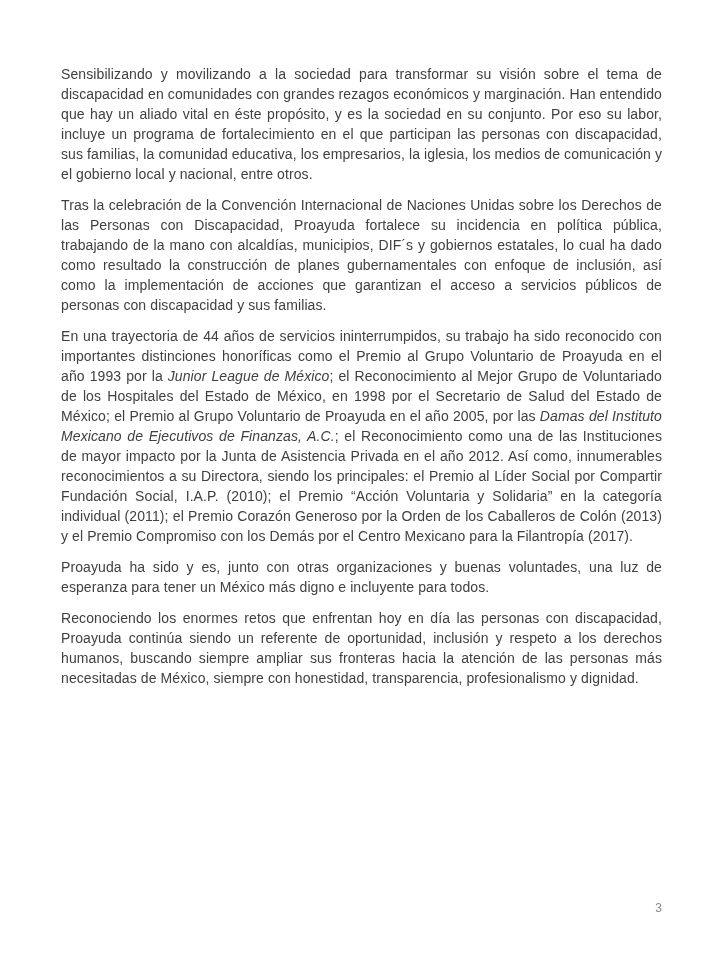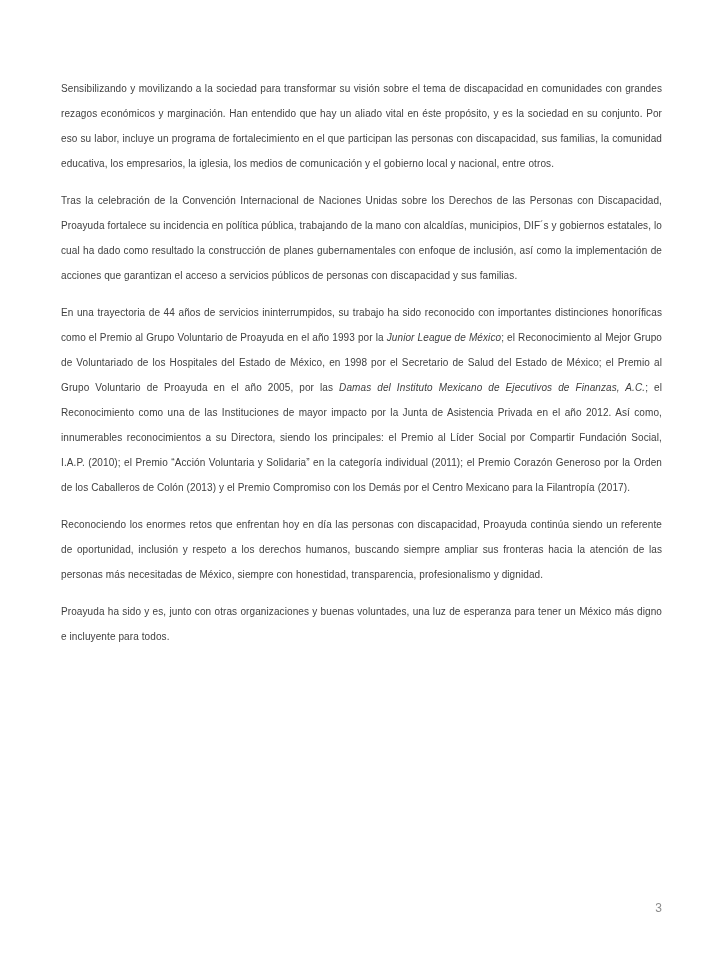--- a/index.html
+++ b/index.html
@@ -16,23 +16,23 @@
     color: #404040;
     overflow: hidden;
   }
   .content {
     position: absolute;
     left: 61px;
     top: 64px;
     width: 601px;
   }
   .para {
-    margin: 12px 0 11px 0;
-    font-size: 10px;
-    line-height: 25px;
+    margin: 0 0 11px 0;
+    font-size: 14px;
+    line-height: 20px;
     text-align: justify;
     letter-spacing: 0.1px;
   }
   .para em {
     font-style: italic;
   }
   .page-number {
     position: absolute;
     right: 58px;
     top: 901px;
@@ -41,17 +41,17 @@
   }
 </style>
 </head>
 <body>
 
 <div class="page">
   <div class="content">
     <p class="para"><span>Sensibilizando y movilizando a la sociedad para transformar su visión sobre el tema de discapacidad en comunidades con grandes rezagos económicos y marginación. Han entendido que hay un aliado vital en éste propósito, y es la sociedad en su conjunto. Por eso su labor, incluye un programa de fortalecimiento en el que participan las personas con discapacidad, sus familias, la comunidad educativa, los empresarios, la iglesia, los medios de comunicación y el gobierno local y nacional, entre otros.</span></p>
     <p class="para"><span>Tras la celebración de la Convención Internacional de Naciones Unidas sobre los Derechos de las Personas con Discapacidad, Proayuda fortalece su incidencia en política pública, trabajando de la mano con alcaldías, municipios, DIF´s y gobiernos estatales, lo cual ha dado como resultado la construcción de planes gubernamentales con enfoque de inclusión, así como la implementación de acciones que garantizan el acceso a servicios públicos de personas con discapacidad y sus familias.</span></p>
     <p class="para"><span>En una trayectoria de 44 años de servicios ininterrumpidos, su trabajo ha sido reconocido con importantes distinciones honoríficas como el Premio al Grupo Voluntario de Proayuda en el año 1993 por la </span><em>Junior League de México</em><span>; el Reconocimiento al Mejor Grupo de Voluntariado de los Hospitales del Estado de México, en 1998 por el Secretario de Salud del Estado de México; el Premio al Grupo Voluntario de Proayuda en el año 2005, por las </span><em>Damas del Instituto Mexicano de Ejecutivos de Finanzas, A.C.</em><span>; el Reconocimiento como una de las Instituciones de mayor impacto por la Junta de Asistencia Privada en el año 2012. Así como, innumerables reconocimientos a su Directora, siendo los principales: el Premio al Líder Social por Compartir Fundación Social, I.A.P. (2010); el Premio “Acción Voluntaria y Solidaria” en la categoría individual (2011); el Premio Corazón Generoso por la Orden de los Caballeros de Colón (2013) y el Premio Compromiso con los Demás por el Centro Mexicano para la Filantropía (2017).</span></p>
+    <p class="para"><span>Proayuda ha sido y es, junto con otras organizaciones y buenas voluntades, una luz de esperanza para tener un México más digno e incluyente para todos.</span></p>
     <p class="para"><span>Reconociendo los enormes retos que enfrentan hoy en día las personas con discapacidad, Proayuda continúa siendo un referente de oportunidad, inclusión y respeto a los derechos humanos, buscando siempre ampliar sus fronteras hacia la atención de las personas más necesitadas de México, siempre con honestidad, transparencia, profesionalismo y dignidad.</span></p>
-    <p class="para"><span>Proayuda ha sido y es, junto con otras organizaciones y buenas voluntades, una luz de esperanza para tener un México más digno e incluyente para todos.</span></p>
   </div>
   <div class="page-number">3</div>
 </div>
 
 </body></html>

